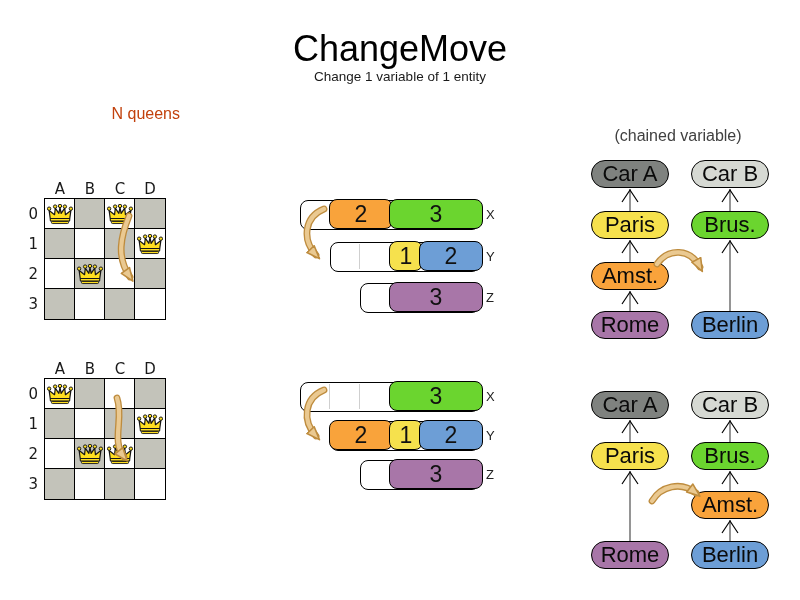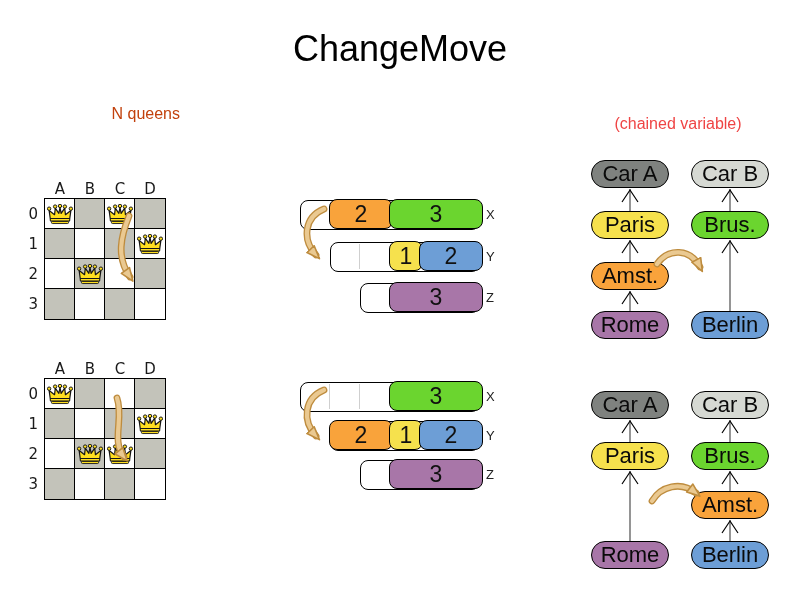--- a/index.html
+++ b/index.html
@@ -3,21 +3,21 @@
 <meta charset="utf-8">
 <style>
   html,body{margin:0;padding:0;background:#fff;}
   #canvas{position:relative;width:800px;height:582px;background:#fff;overflow:hidden;
           font-family:"Liberation Sans","DejaVu Sans",sans-serif;color:#111;}
   #title{position:absolute;left:0;top:30px;width:800px;text-align:center;
          font-size:36px;line-height:1.05;color:#000;}
   #subtitle{position:absolute;left:0;top:69px;width:800px;text-align:center;
             font-size:13.5px;color:#1a1a1a;}
   .col-header{position:absolute;top:105px;text-align:right;font-size:16px;color:#c2410c;}
-  .col-header2{position:absolute;top:115px;text-align:center;font-size:16px;color:#ef4444;}
+  .col-header2{position:absolute;top:127px;text-align:center;font-size:16px;color:#404040;}
   .grid{position:absolute;border:1.5px solid #000;background:#fff;box-sizing:content-box;}
   .cell{position:absolute;width:30px;height:30px;box-sizing:border-box;}
   .collabel{position:absolute;width:30px;text-align:center;
             font-family:"DejaVu Sans",sans-serif;font-size:15px;color:#1a1a1a;}
   .rowlabel{position:absolute;width:22px;text-align:right;
             font-family:"DejaVu Sans",sans-serif;font-size:15px;color:#1a1a1a;}
   .rowbar{position:absolute;height:30px;background:#fff;border:1.6px solid #000;
           border-radius:8px;box-sizing:border-box;}
   .seg{position:absolute;height:30px;border:1.6px solid #000;border-radius:8px;
        box-sizing:border-box;display:flex;align-items:center;justify-content:center;
@@ -28,20 +28,21 @@
         box-sizing:border-box;display:flex;align-items:center;justify-content:center;
         font-size:22px;color:#0a0a0a;}
   #overlay{position:absolute;left:0;top:0;z-index:5;pointer-events:none;}
   .queen{position:absolute;}
 </style>
 </head>
 <body>
 
 <div id="canvas">
   <div id="title">ChangeMove</div>
+  <div id="subtitle">Change 1 variable of 1 entity</div>
 
   <div class="col-header" style="left:20px;width:160px;">N queens</div>
   <div class="col-header2" style="left:578px;width:200px;">(chained variable)</div>
 
   <svg id="overlay" width="800" height="600">
     <defs>
       <marker id="tanhead" markerUnits="userSpaceOnUse" markerWidth="16" markerHeight="14" refX="9" refY="6" orient="auto">
         <path id="tanhead-path" d="M1,1 L14,6 L1,11 Z" stroke-width="1.6" stroke-linejoin="round" fill="#EAC991" stroke="#BE8C3E"></path>
       </marker>
     </defs>

